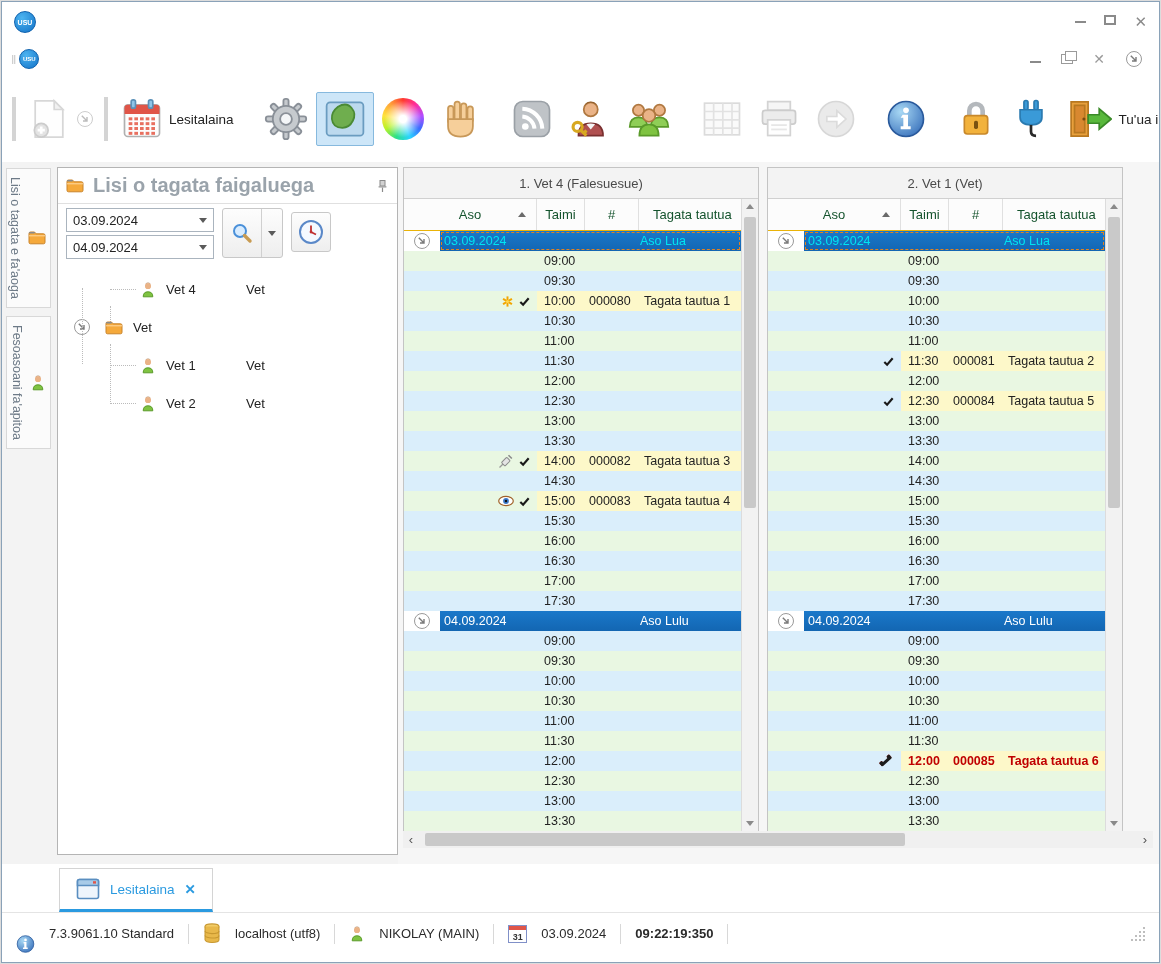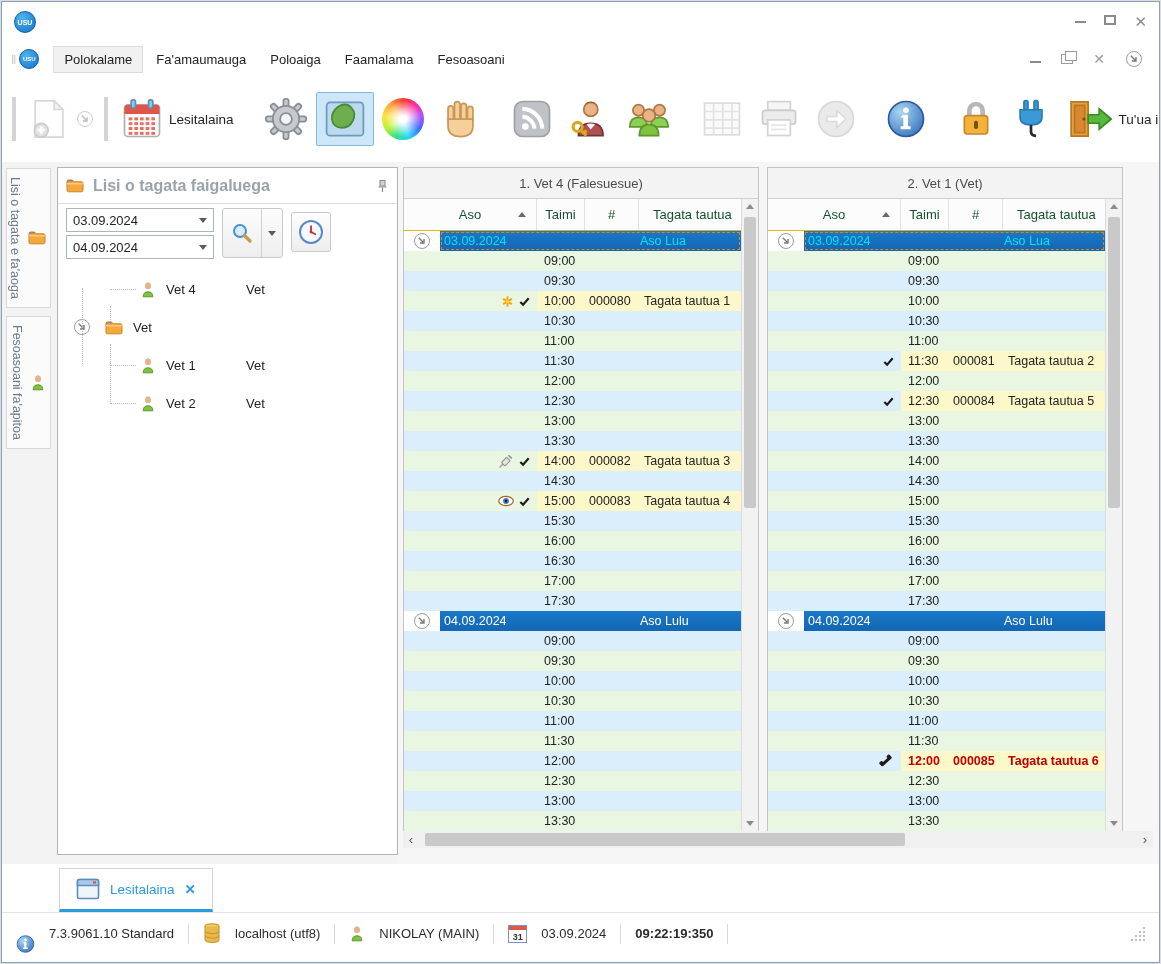--- a/index.html
+++ b/index.html
@@ -37,21 +37,21 @@
   .colorwheel{width:42px;height:42px;border-radius:50%;background:radial-gradient(circle,#ffffff 12%,rgba(255,255,255,0) 62%),conic-gradient(#ff3b30,#ff2d9a,#b44dff,#3a6cff,#2ad4ff,#2ae08a,#b8f22a,#ffe23a,#ffa23a,#ff3b30)}
 
   
   .main{position:absolute;top:160px;left:0;right:0;height:702px;display:flex;background:#f3f3f3}
   .side-strip{width:55px;padding:6px 6px 0 4px;display:flex;flex-direction:column;gap:8px}
   .side-tab{writing-mode:vertical-rl;background:#fbfbfb;border:1px solid #d8d8d8;color:#6d7a87;font-size:12.5px;padding:8px 4px;display:flex;flex-direction:column;align-items:center;gap:6px;cursor:default}
   .side-tab svg{writing-mode:horizontal-tb}
 
   
   .emp-panel{width:341px;margin-top:5px;height:688px;background:#fff;border:1px solid #b4b4b4;position:relative;flex-shrink:0}
-  .ep-title{height:36px;display:flex;align-items:center;gap:9px;padding:0 8px;border-bottom:1px solid #e0e0e0;color:#9aa3ab;font-size:16px;font-weight:bold}
+  .ep-title{height:36px;display:flex;align-items:center;gap:9px;padding:0 8px;border-bottom:1px solid #e0e0e0;color:#9aa3ab;font-size:20px;font-weight:bold}
   .ep-pin{margin-left:auto}
   .ep-controls{height:58px;display:flex;align-items:flex-start;gap:8px;padding:4px 8px}
   .date-col{display:flex;flex-direction:column;gap:3px}
   .date-box{width:148px;height:24px;border:1px solid #aab4be;display:flex;align-items:center;padding:0 6px;font-size:13px;color:#222;background:#fff}
   .date-box .dd{margin-left:auto;width:0;height:0;border-left:4px solid transparent;border-right:4px solid transparent;border-top:5px solid #5a5a5a}
   .btn-search{height:50px;display:flex;border:1px solid #c8c8c8;border-radius:3px;background:linear-gradient(#fdfdfd,#eeeeee)}
   .btn-search .half{display:flex;align-items:center;justify-content:center;padding:0 8px}
   .btn-search .half+.half{border-left:1px solid #d0d0d0;padding:0 6px}
   .btn-clock{width:40px;height:40px;margin-top:4px;border:1px solid #c8c8c8;border-radius:3px;background:linear-gradient(#fdfdfd,#eeeeee);display:flex;align-items:center;justify-content:center}
   .ep-header{height:30px;display:flex;border-top:1px solid #c8c8c8;border-bottom:1px solid #c8c8c8;background:#f0f0f0;color:#3a3a3a}
@@ -130,27 +130,20 @@
       <div class="glyph-min"></div>
       <div class="glyph-max"></div>
       <span class="glyph-close">✕</span>
     </div>
   </div>
 
   <div class="menubar">
     <span class="menugrip">‖</span>
     <div class="logo-circ">USU</div>
     <div style="width:6px"></div>
-    <div style="display:flex">
-        <div class="menu-item active">Polokalame</div>
-        <div class="menu-item">Fa'amaumauga</div>
-        <div class="menu-item">Poloaiga</div>
-        <div class="menu-item">Faamalama</div>
-        <div class="menu-item">Fesoasoani</div>
-      </div>
     <div class="menu-right">
       <div class="glyph-min"></div>
       <div class="mr-restore"></div>
       <span style="font-size:14px">✕</span>
       <span class="ico-circarrow" style="display: inline-flex;">
           <svg width="18" height="18" viewBox="0 0 18 18">
             <circle cx="9" cy="9" r="7.5" fill="#fff" stroke="#9a9a9a"></circle>
             <path d="M5.8 5.8 L11 11 M11 7 V11 H7" stroke="#7a7a7a" stroke-width="1.4" fill="none"></path>
           </svg>
         </span>

